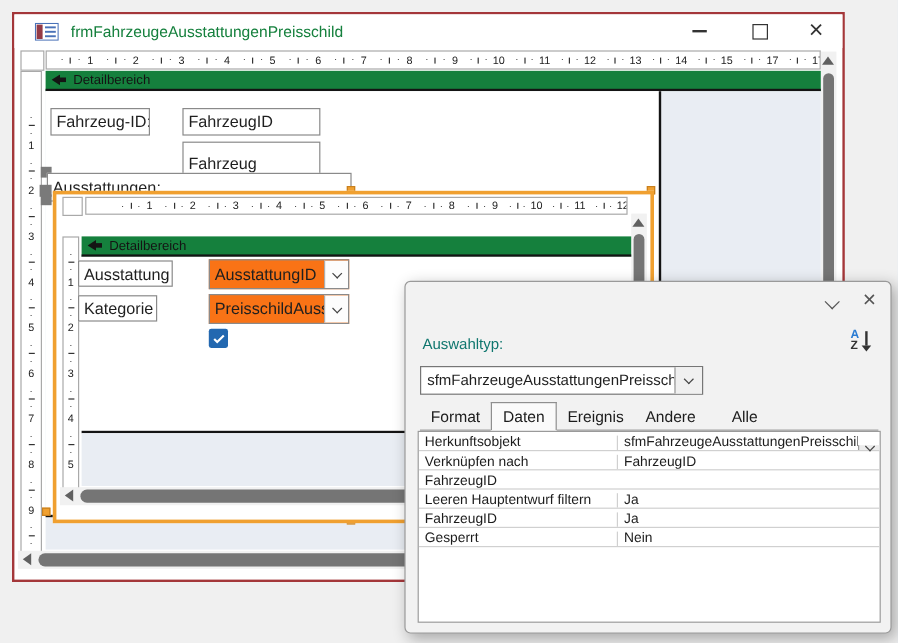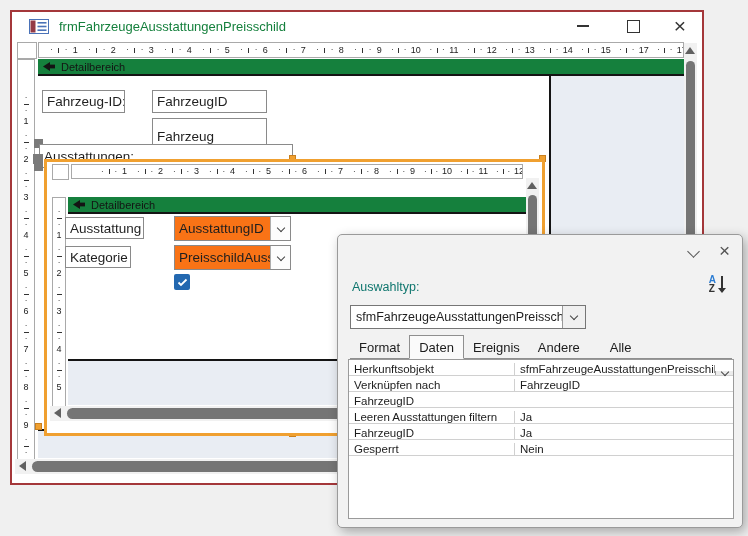--- a/index.html
+++ b/index.html
@@ -522,21 +522,21 @@
         </div>
     </div>
     <div class="prow">
       <div class="pname">Verknüpfen nach</div>
       <div class="pval">FahrzeugID</div>
     </div>
     <div class="prow">
       <div class="pval">FahrzeugID</div>
     </div>
     <div class="prow">
-      <div class="pname">Leeren Ausstattungen filtern</div>
+      <div class="pname">Leeren Hauptentwurf filtern</div>
       <div class="pval">Ja</div>
     </div>
     <div class="prow">
       <div class="pname">FahrzeugID</div>
       <div class="pval">Ja</div>
     </div>
     <div class="prow">
       <div class="pname">Gesperrt</div>
       <div class="pval">Nein</div>
     </div>

